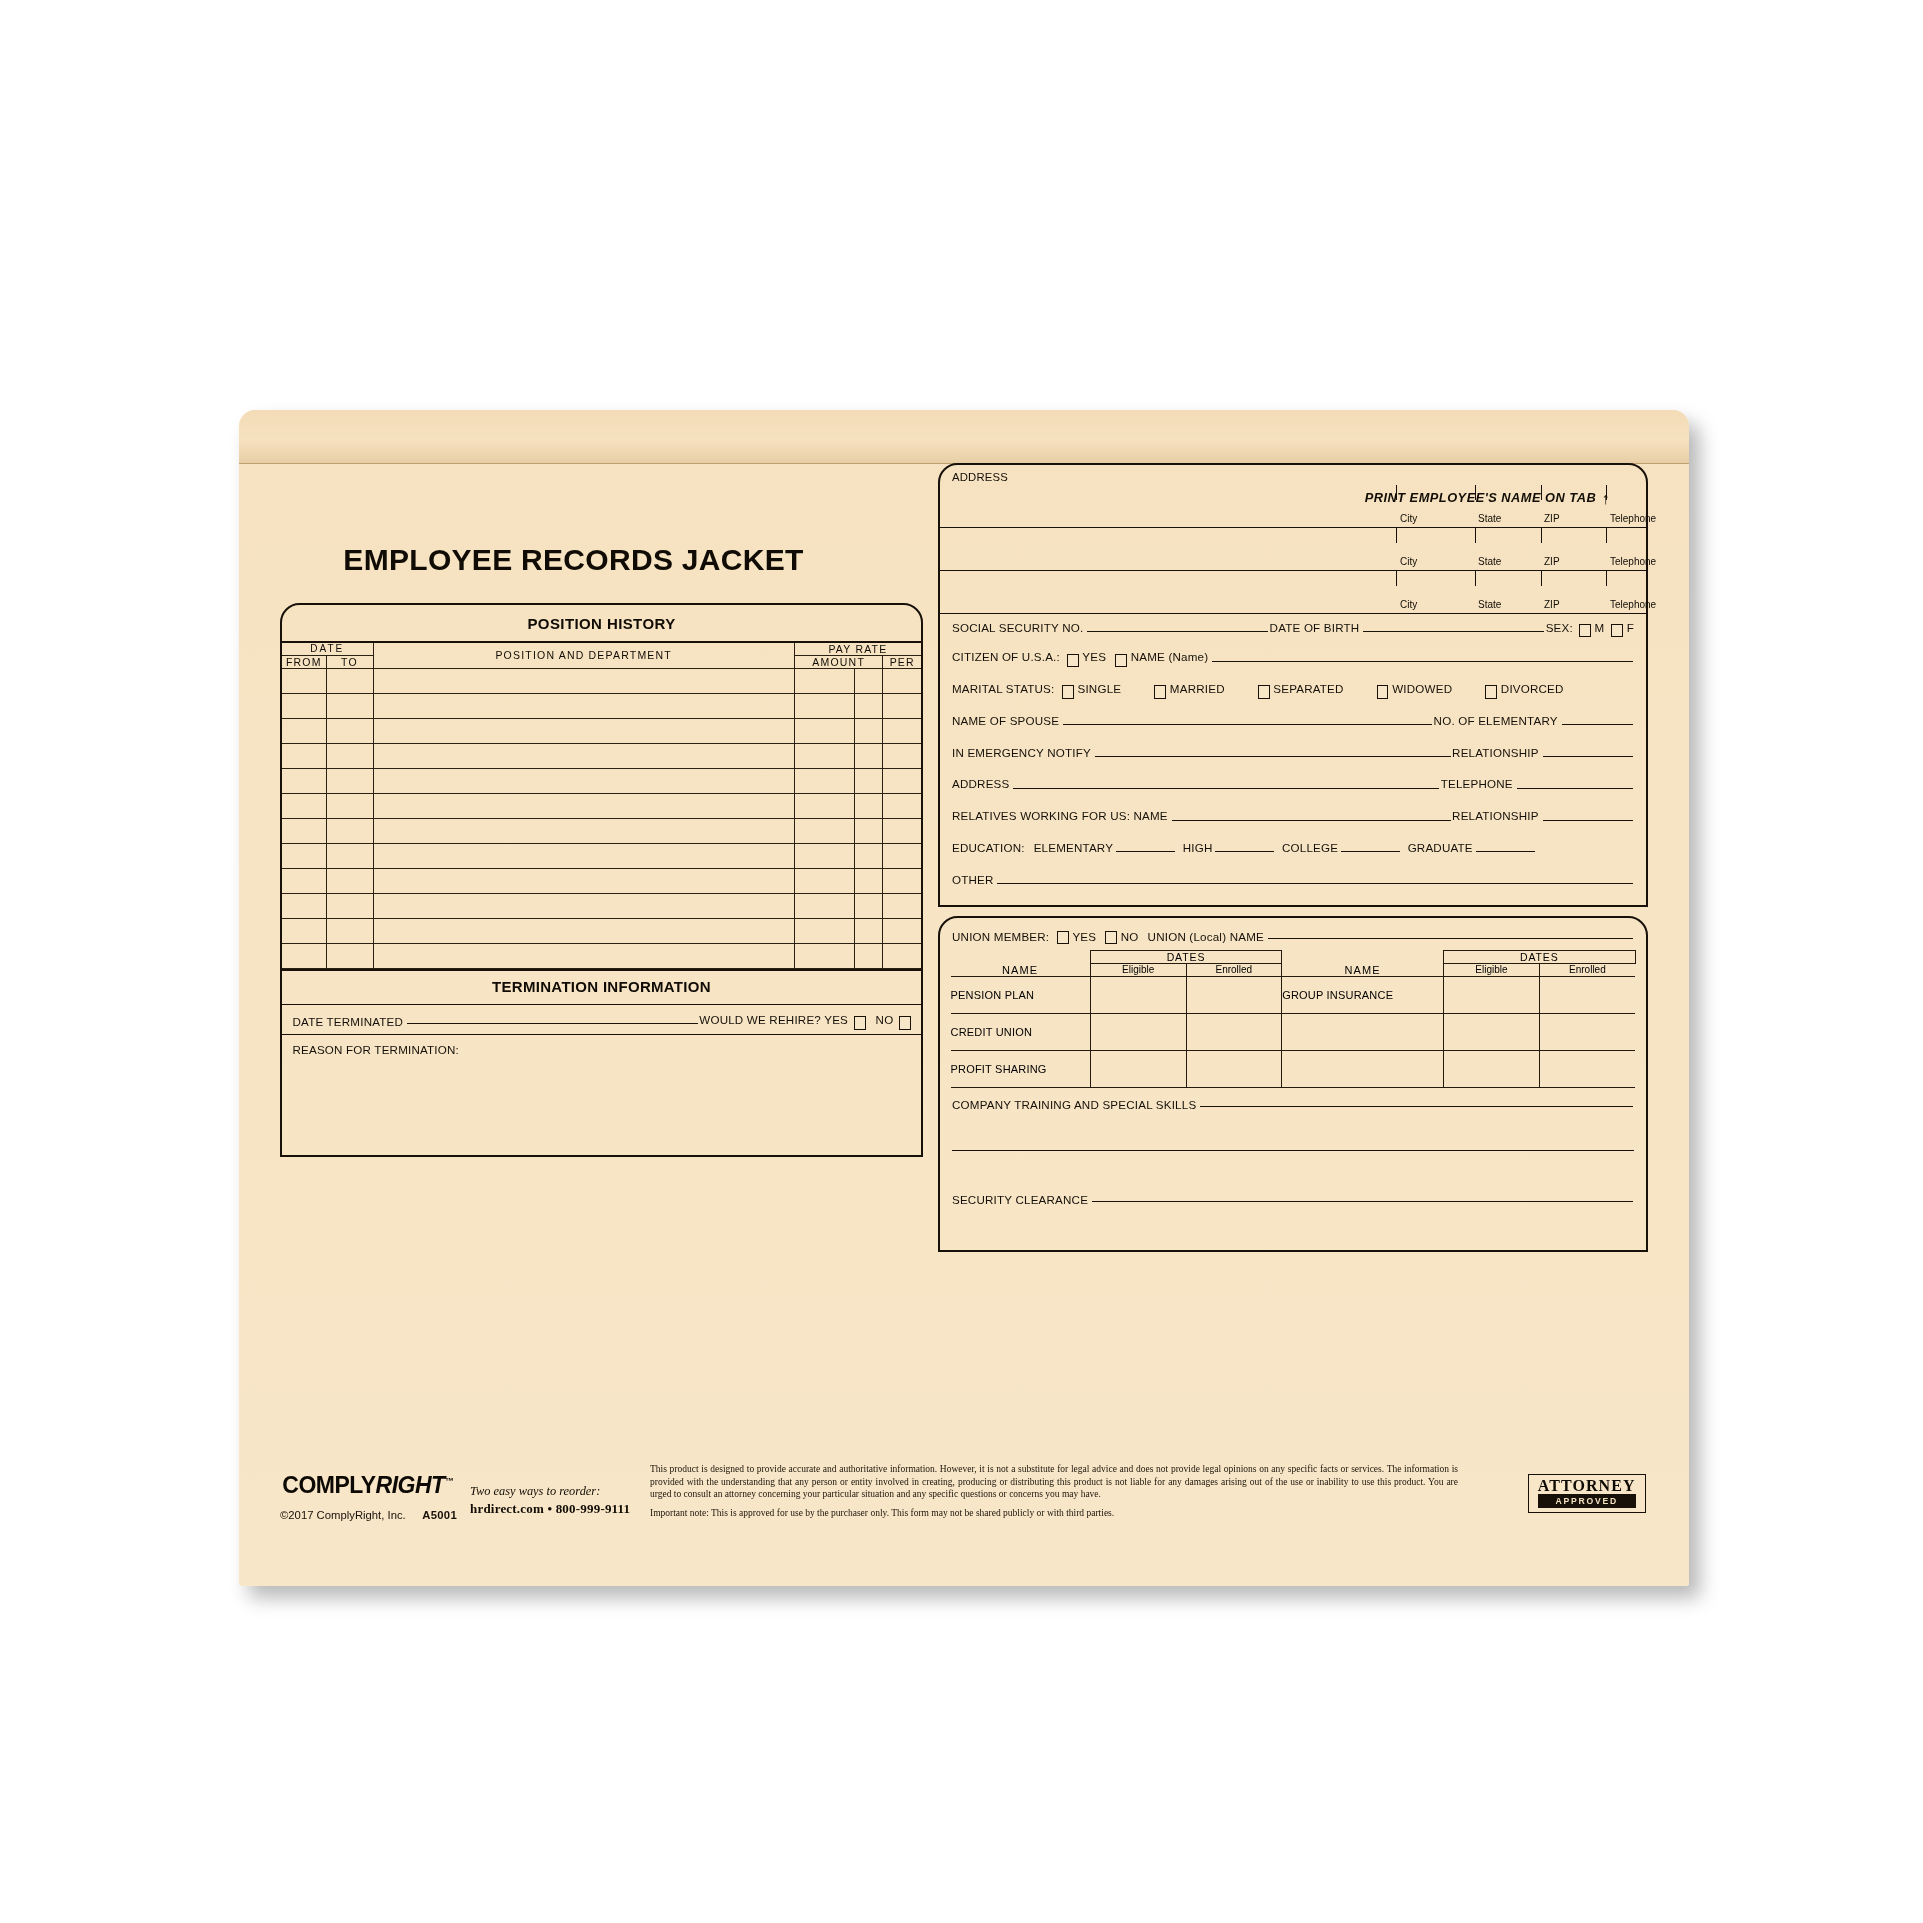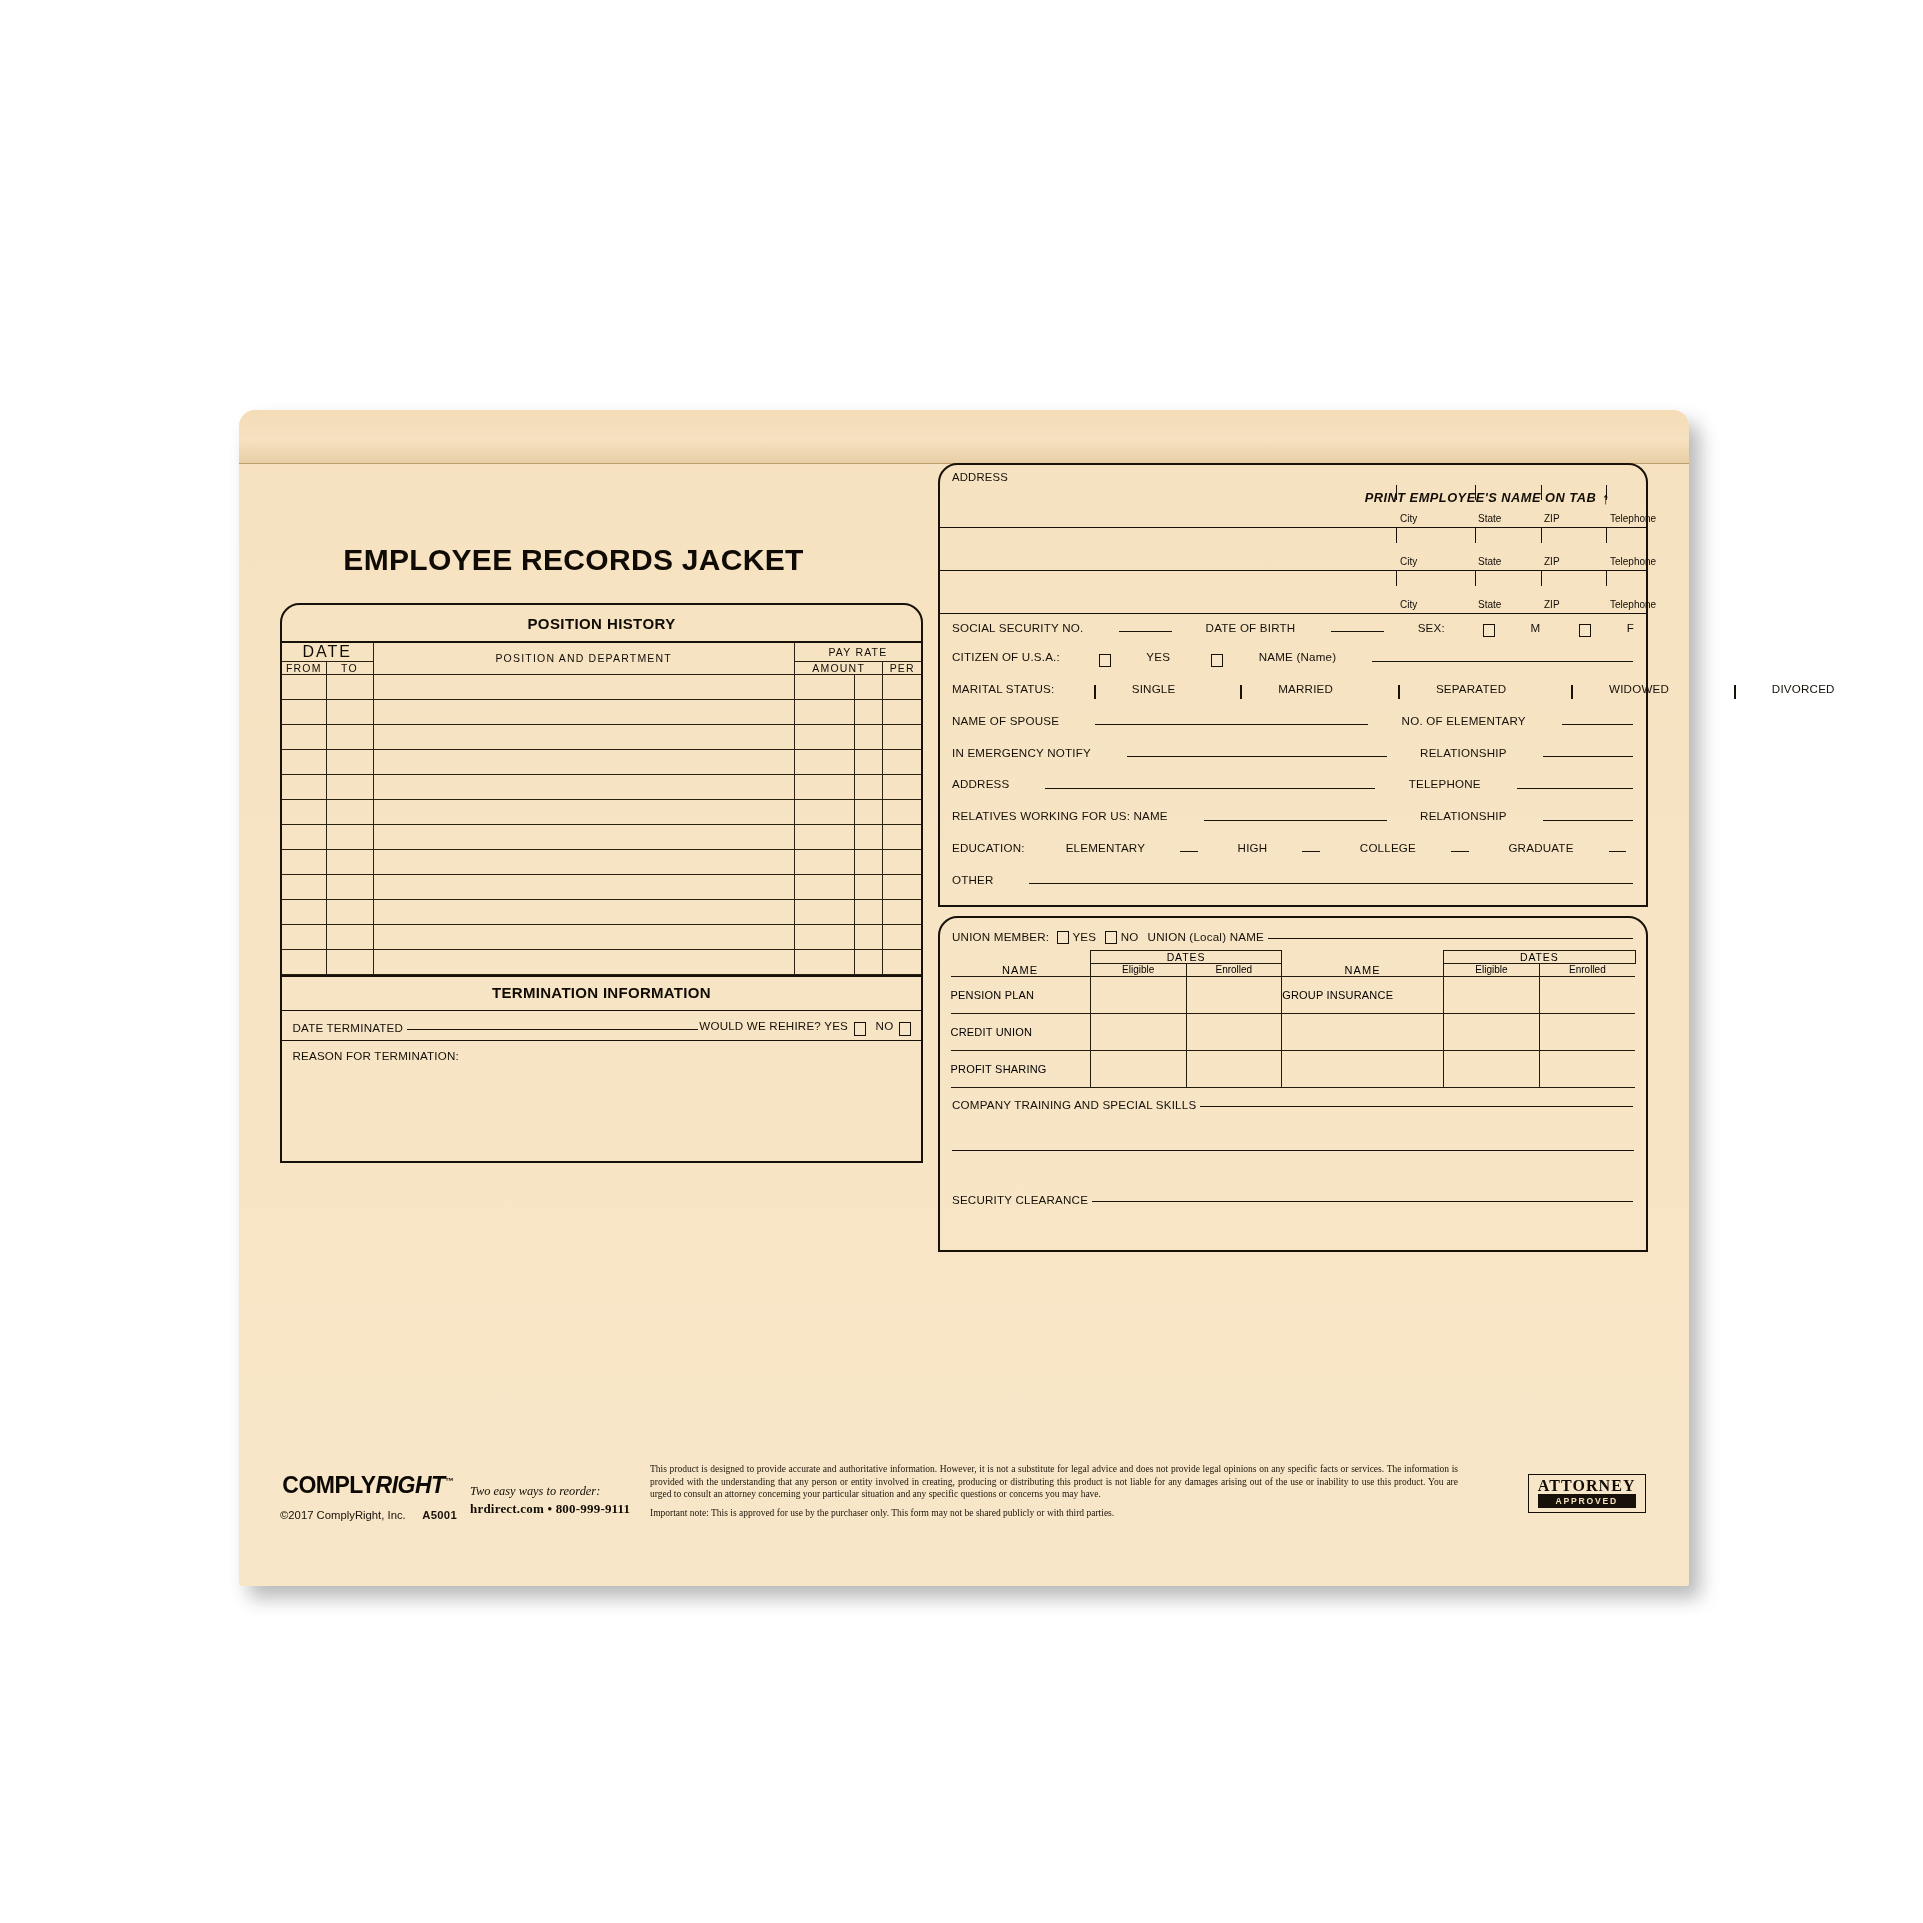--- a/index.html
+++ b/index.html
@@ -62,21 +62,21 @@
 
   
   #ph{border:2px solid #17110a;border-radius:19.5px 19.5px 0 0;}
   #ph .caption{
     text-align:center;font-size:15px;font-weight:bold;letter-spacing:0.4px;
     padding:9.8px 0 9px;border-bottom:2px solid #17110a;color:#100c05;
   }
   table.grid{width:100%;border-collapse:collapse;table-layout:fixed;}
   table.grid td,table.grid th{border:1.3px solid #2a2112;padding:0;}
   table.grid th{font-weight:normal;}
-  .hcell{font-size:16px;letter-spacing:2px;text-align:center;color:#100c05;
+  .hcell{font-size:10px;letter-spacing:2px;text-align:center;color:#100c05;
          font-weight:normal;padding:4.5px 0;}
   .hcell.small{letter-spacing:1.2px;font-size:10.5px;}
   .nb-t{border-top:none !important;}
   .nb-l{border-left:none !important;}
   .nb-r{border-right:none !important;}
   .row td{height:24px;}
 
   
   #term{border:2px solid #17110a;border-top:none;margin-top:-1.5px;}
   #term .caption{
@@ -87,21 +87,21 @@
                border-bottom:1.7px solid #17110a;}
   #term .reason{padding:7.5px 10.5px;height:105px;}
 
   
   #addr{border:2px solid #17110a;border-radius:19.5px 19.5px 0 0;}
   #addr .ttl{font-size:11.3px;padding:6.8px 0 1.5px 12px;letter-spacing:0.2px;}
   .addrrow{position:relative;height:42px;border-bottom:1.7px solid #17110a;}
   .addrrow .tick{position:absolute;top:0;width:0;border-left:1.5px solid #17110a;height:15px;}
   .addrrow .cap{position:absolute;bottom:3px;font-size:10px;color:#100c05;}
 
-  .frow{display:flex;align-items:flex-end;padding:6.8px 12px 5.3px;gap:32px;}
+  .frow{display:flex;align-items:flex-end;padding:6.8px 12px 5.3px;}
   .frow.tall{padding-top:9px;padding-bottom:7.5px;}
   .frow .lbl{padding-bottom:2.3px;}
 
   
   #union{border:2px solid #17110a;border-radius:19.5px 19.5px 0 0;margin-top:9px;}
   #union .urow{display:flex;align-items:flex-end;padding:12px 12px 7.5px;}
   table.bgrid{width:100%;border-collapse:collapse;table-layout:fixed;}
   table.bgrid td,table.bgrid th{border:1.4px solid #241b0f;padding:0;font-weight:normal;}
   .bname{font-size:11px;letter-spacing:1.1px;text-align:center;padding:4.5px 0;}
   .bsub{font-size:10px;text-align:center;padding:3.8px 0;}

